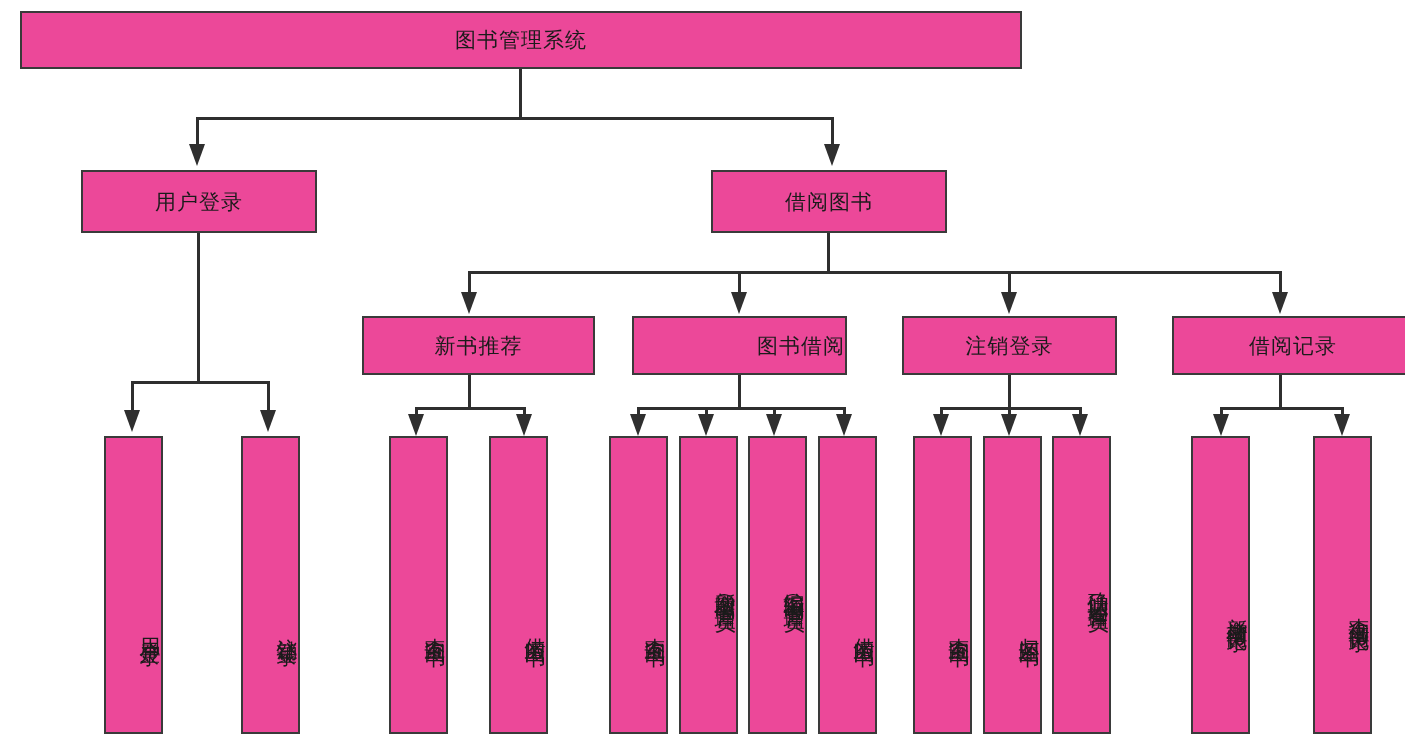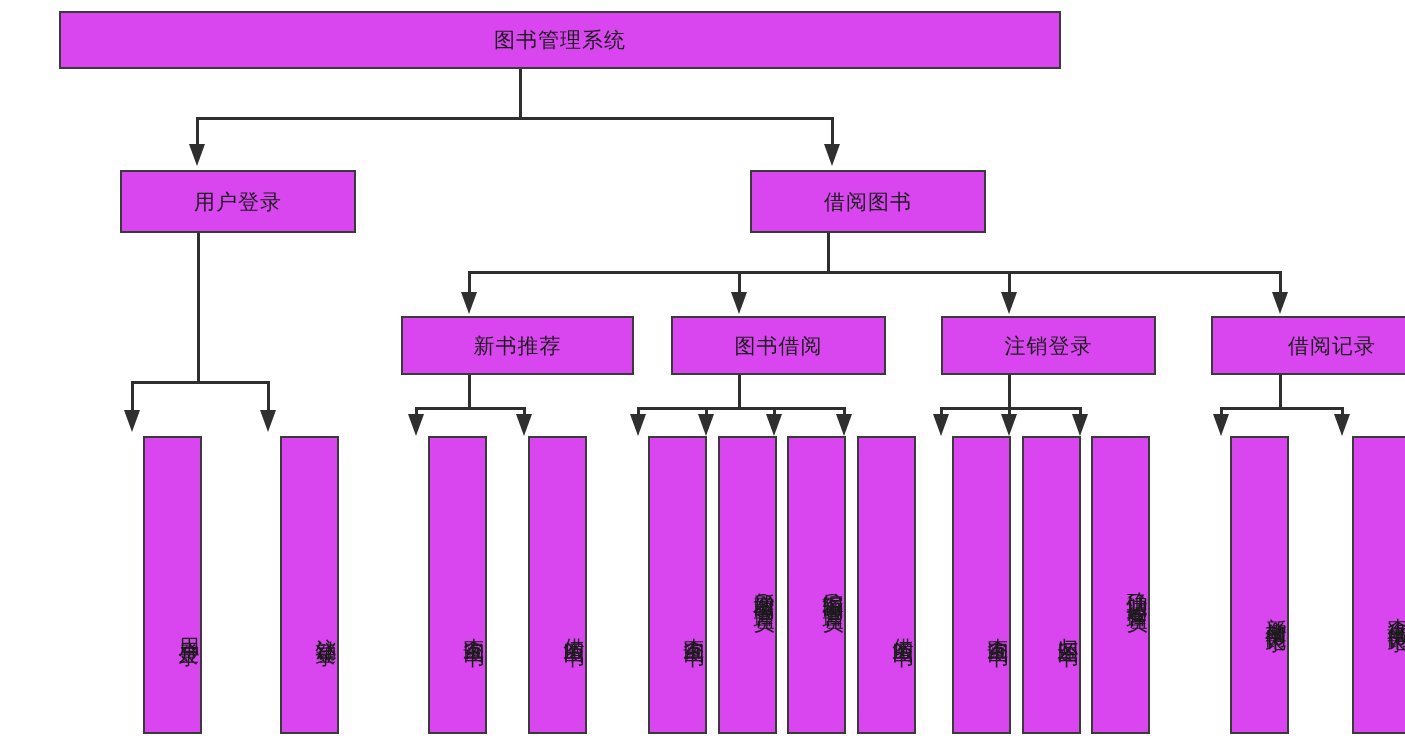--- a/index.html
+++ b/index.html
@@ -14,27 +14,26 @@
     position: relative;
     width: 1405px;
     height: 747px;
     background: #ffffff;
     overflow: hidden;
   }
   .node {
     position: absolute;
     box-sizing: border-box;
     border: 2px solid #3a3a3a;
-    background: #d946ef;
+    background: #ec4899;
     display: flex;
     align-items: center;
     justify-content: center;
     color: #1b1b1b;
     text-align: center;
-    margin-left: 39px;
   }
   .node.h {
     font-size: 21px;
     letter-spacing: 1px;
   }
   .node.v {
     font-size: 21px;
     writing-mode: vertical-rl;
     text-orientation: upright;
     letter-spacing: 3px;
@@ -117,21 +116,21 @@
 
   <div class="line v" style="left:1008px; top:271px; width:3px; height:24px;"></div>
   <div class="arrow" style="left:1001px; top:292px;"></div>
 
   <div class="line v" style="left:1279px; top:271px; width:3px; height:24px;"></div>
   <div class="arrow" style="left:1272px; top:292px;"></div>
 
   <div class="node h" style="left:362px; top:316px; width:233px; height:59px;">
     <span class="lbl">新书推荐</span>
   </div>
-  <div class="node h" style="left:632px; top:316px; width:215px; height:59px;">
+  <div class="node h" style="left:632px; top:316px; width:215px; height:59px;justify-content:flex-end;">
     <span class="lbl">图书借阅</span>
   </div>
   <div class="node h" style="left:902px; top:316px; width:215px; height:59px;">
     <span class="lbl">注销登录</span>
   </div>
   <div class="node h" style="left:1172px; top:316px; width:242px; height:59px;">
     <span class="lbl">借阅记录</span>
   </div>
 
   <div class="line v" style="left:468px; top:375px; width:3px; height:34px;"></div>

